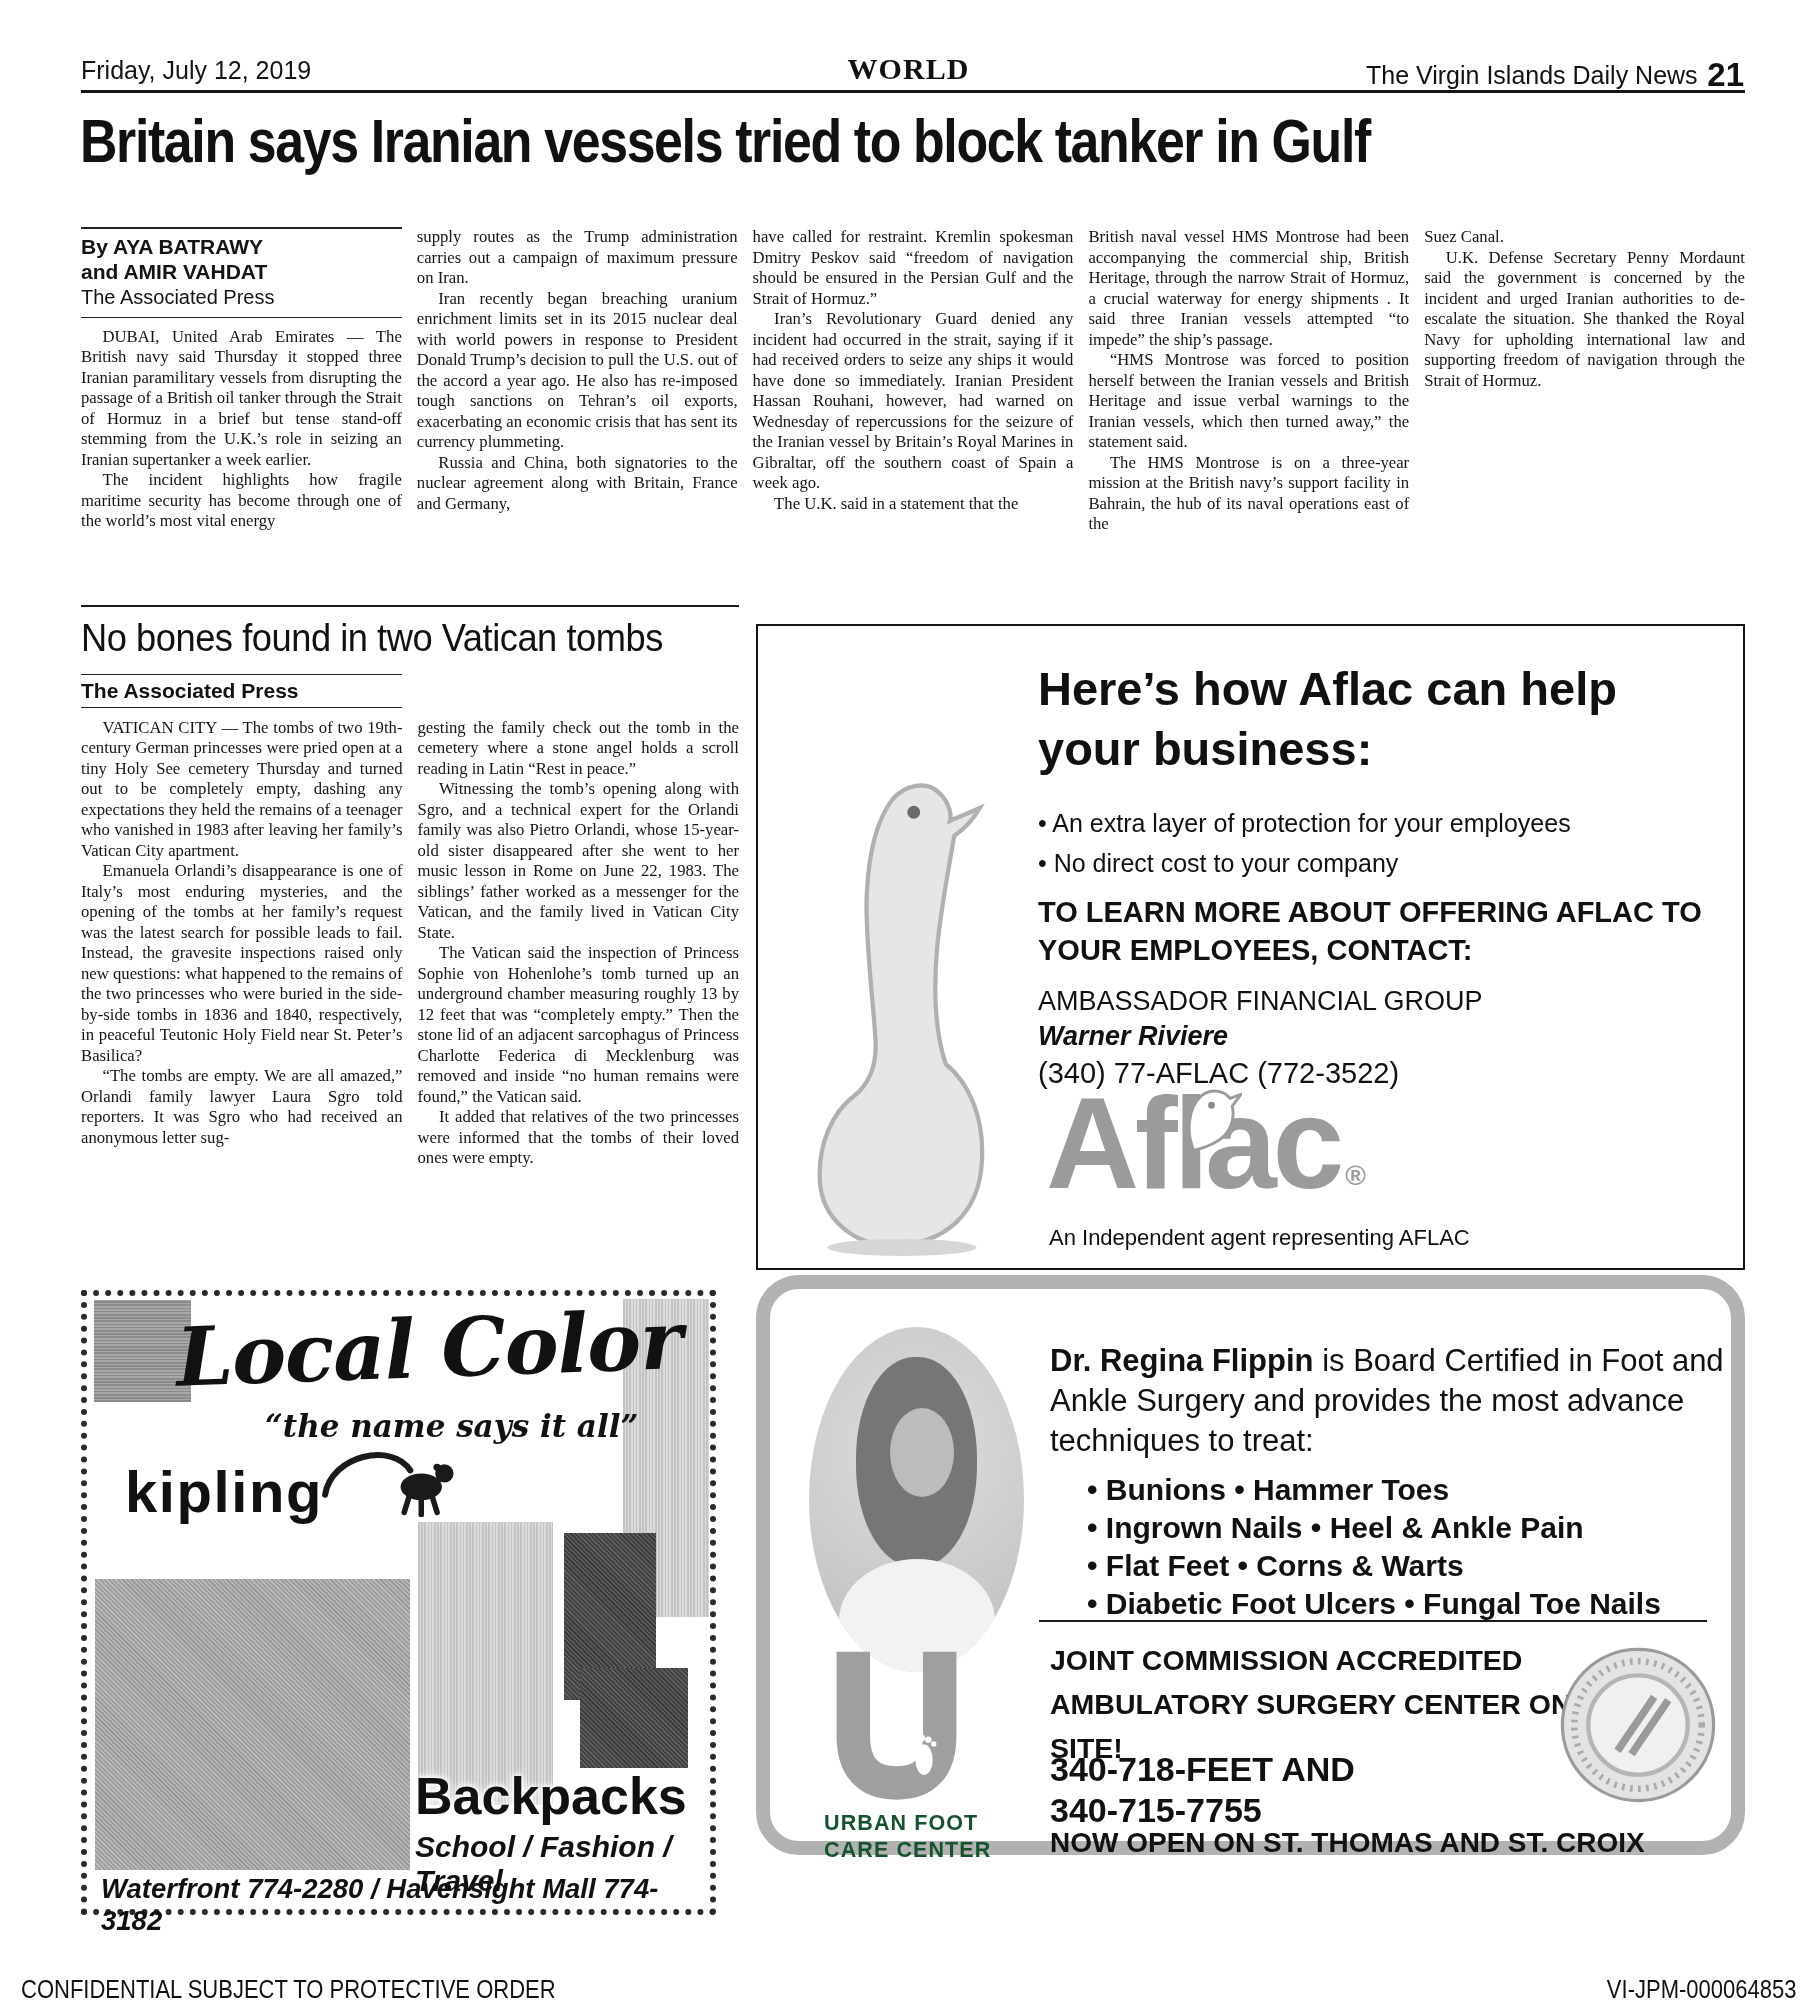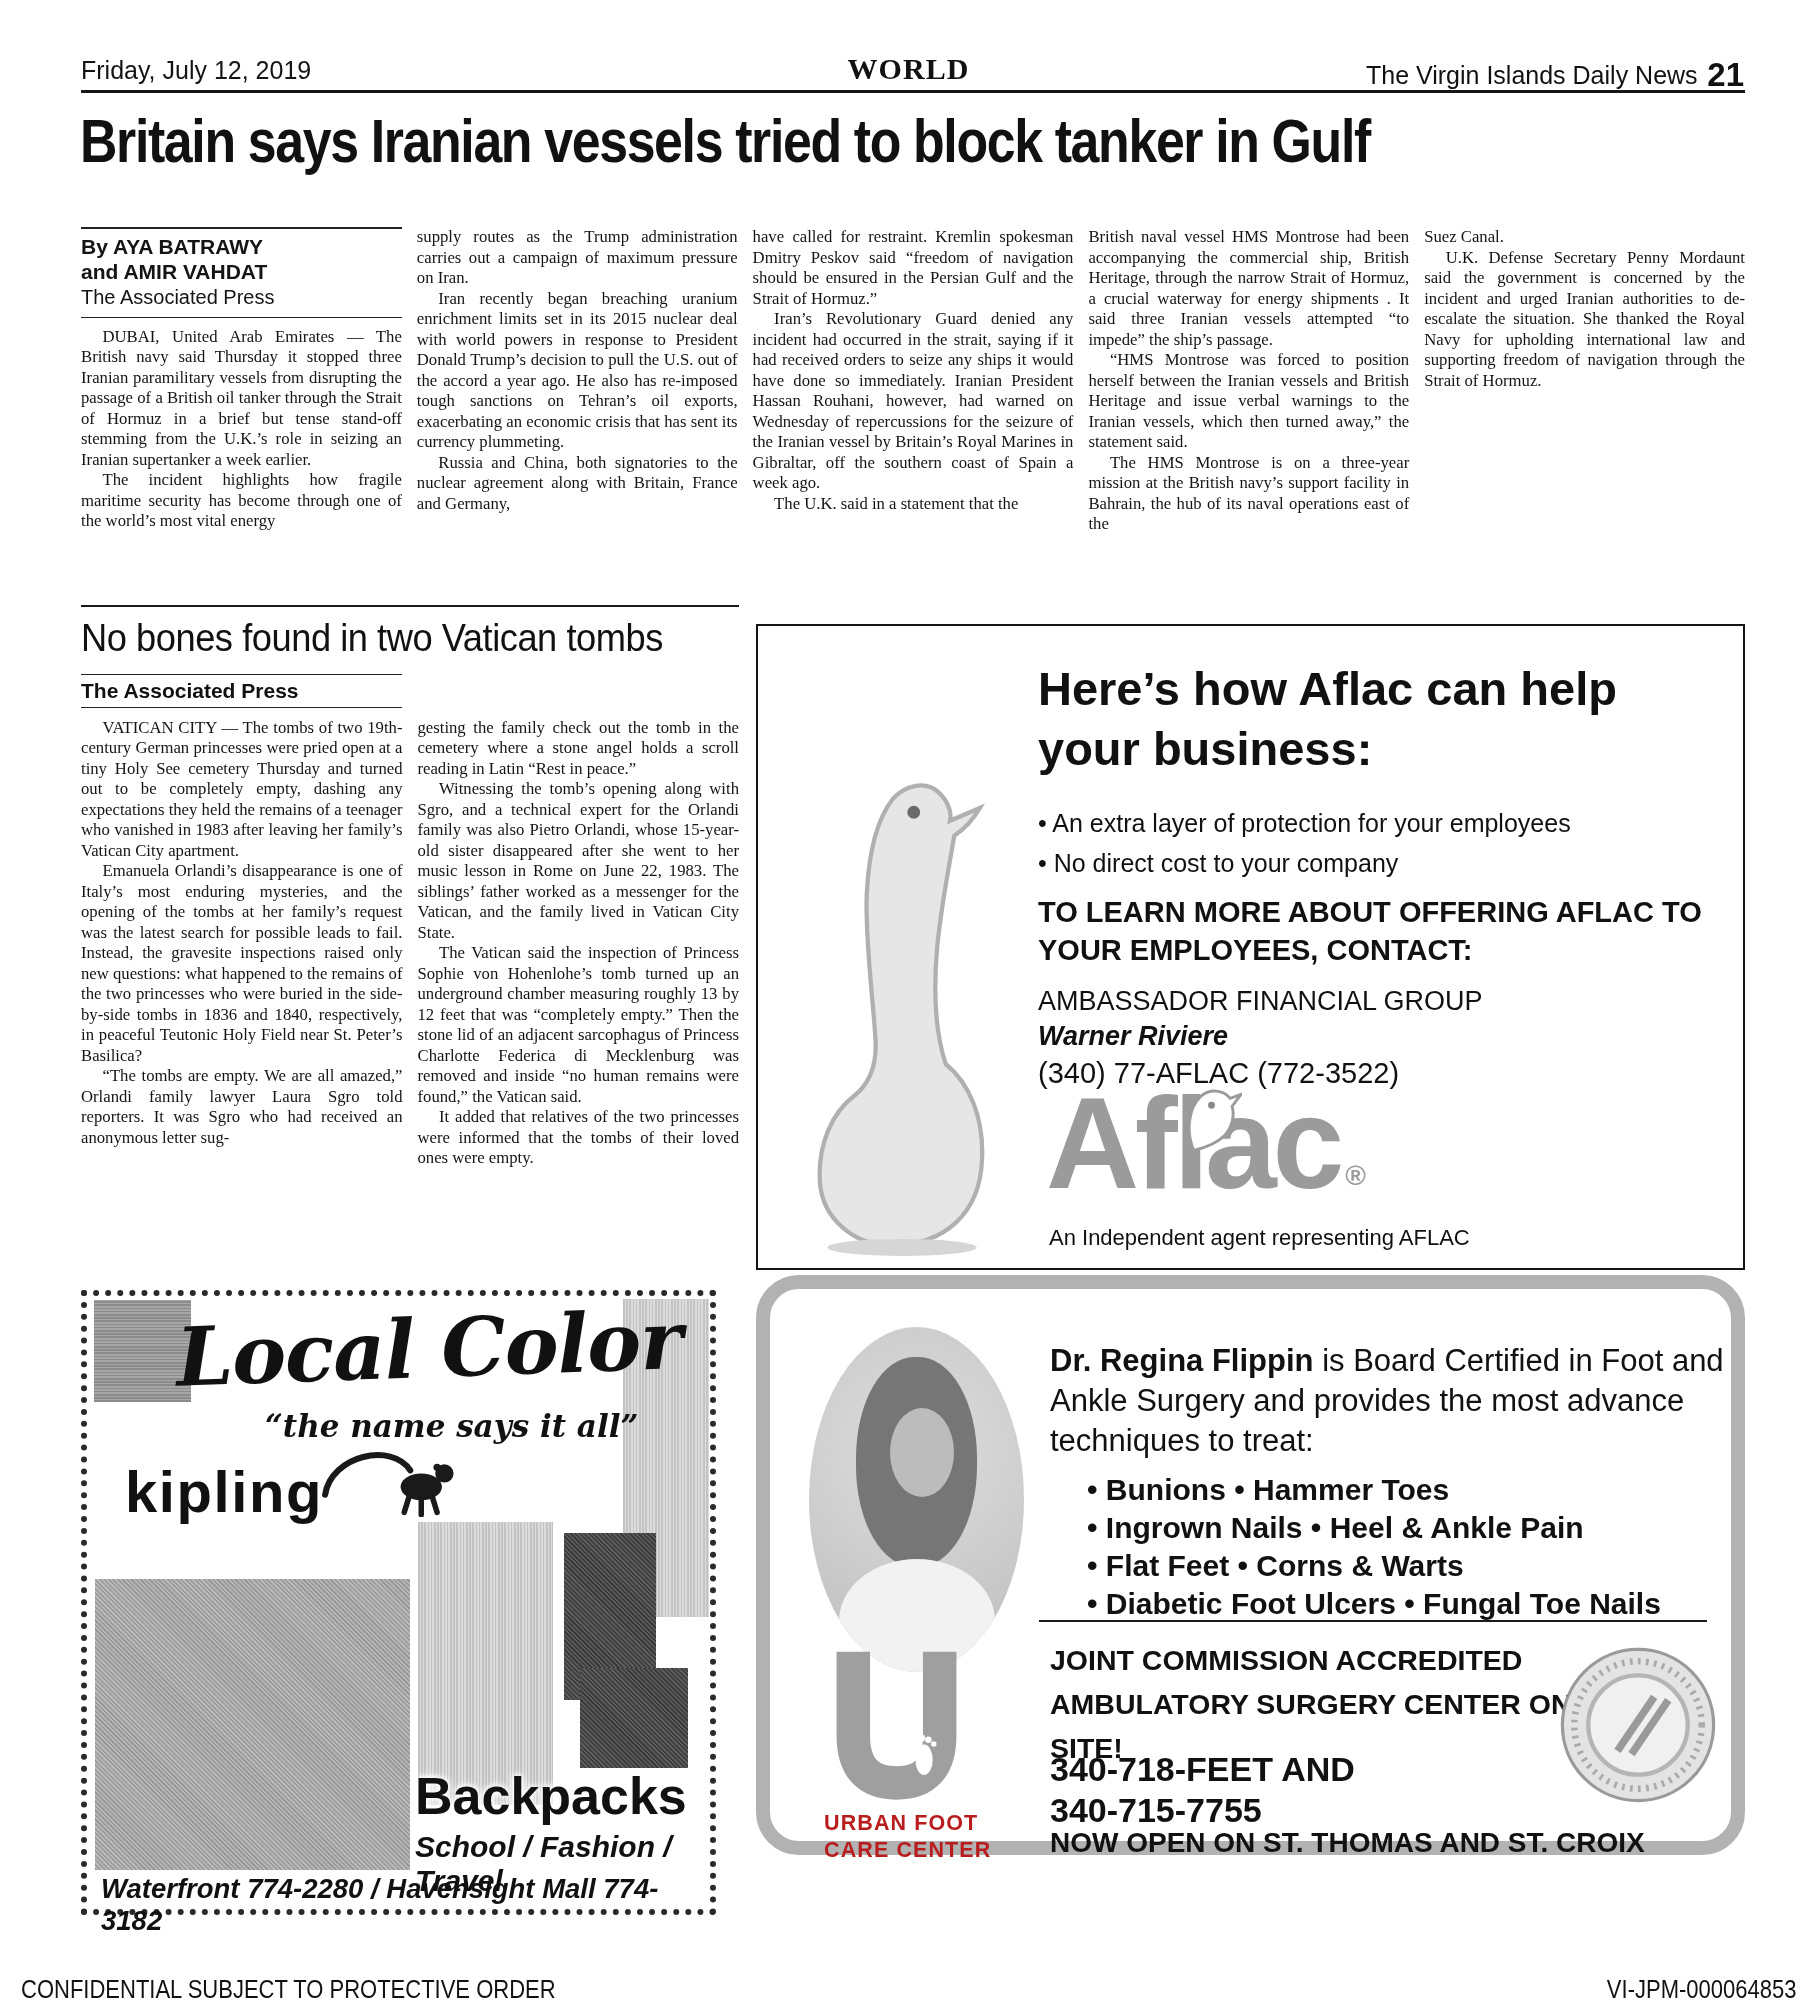--- a/index.html
+++ b/index.html
@@ -21,21 +21,21 @@
       font-family:"Liberation Sans",sans-serif;font-weight:bold;font-size:61px;letter-spacing:-1.6px;
       transform:scaleX(.85);transform-origin:left top;}
 
   
   .cols{display:flex;gap:15px;}
   .col{flex:1;font-family:"Liberation Serif",serif;font-size:16.7px;line-height:20.5px;
        text-align:justify;color:#141414;}
   .col p{margin:0;text-indent:21.5px;}
   .col p.cont{text-indent:0;}
 
-  .gulf-body{position:absolute;left:81px;top:227px;width:1664px;justify-content:flex-end;}
+  .gulf-body{position:absolute;left:81px;top:227px;width:1664px;}
 
   .byline{border-top:2.2px solid #222;border-bottom:1.6px solid #222;
           padding:5.4px 0 6.5px 0;margin-bottom:8.6px;font-family:"Liberation Sans",sans-serif;}
   .byline .by{font-weight:bold;font-size:21px;line-height:25px;}
   .byline .org{font-size:20px;line-height:25px;margin-top:1.1px;}
 
   
   .vatican{position:absolute;left:81px;top:605px;width:658px;border-top:2.7px solid #1a1a1a;
            padding-top:3.2px;}
   h2.vatican-headline{margin:5.4px 0 0 0;font-family:"Liberation Sans",sans-serif;font-weight:400;
@@ -95,21 +95,21 @@
   .uf-face{position:absolute;left:81px;top:81px;width:64px;height:89px;border-radius:50%;background:#bcbcbc;}
   .uf-coat{position:absolute;left:30px;top:232px;width:156px;height:124px;border-radius:50% 50% 0 0;background:#f2f2f2;}
   .uf-intro{position:absolute;left:280px;top:52px;width:678px;font-family:"Liberation Sans",sans-serif;
             font-size:31px;line-height:40px;}
   .uf-intro b{font-weight:bold;}
   .uf-bullets{position:absolute;left:280px;top:182px;width:689px;font-family:"Liberation Sans",sans-serif;
               font-weight:bold;font-size:30px;line-height:38px;margin-left:37px;}
   .uf-divider{position:absolute;left:269px;top:331px;width:668px;height:2.2px;background:#1a1a1a;}
   .uf-ulogo{position:absolute;left:59px;top:360px;width:135px;height:162px;}
   .uf-logoname{position:absolute;left:54px;top:521px;width:172px;font-family:"Liberation Sans",sans-serif;
-               font-weight:bold;font-size:21.5px;line-height:27px;letter-spacing:1.1px;color:#b91c1c;}
+               font-weight:bold;font-size:21.5px;line-height:27px;letter-spacing:1.1px;color:#14532d;}
   .uf-accred{position:absolute;left:280px;top:349px;width:538px;font-family:"Liberation Sans",sans-serif;
              font-weight:bold;font-size:28.5px;line-height:44px;}
   .uf-phone1{position:absolute;left:280px;top:461px;font-family:"Liberation Sans",sans-serif;
              font-weight:bold;font-size:34px;}
   .uf-phone2{position:absolute;left:280px;top:502px;font-family:"Liberation Sans",sans-serif;
              font-weight:bold;font-size:34px;}
   .uf-open{position:absolute;left:280px;top:538px;font-family:"Liberation Sans",sans-serif;
            font-weight:bold;font-size:28px;white-space:nowrap;}
   .uf-seal{position:absolute;left:787px;top:355px;width:162px;height:162px;}
 

